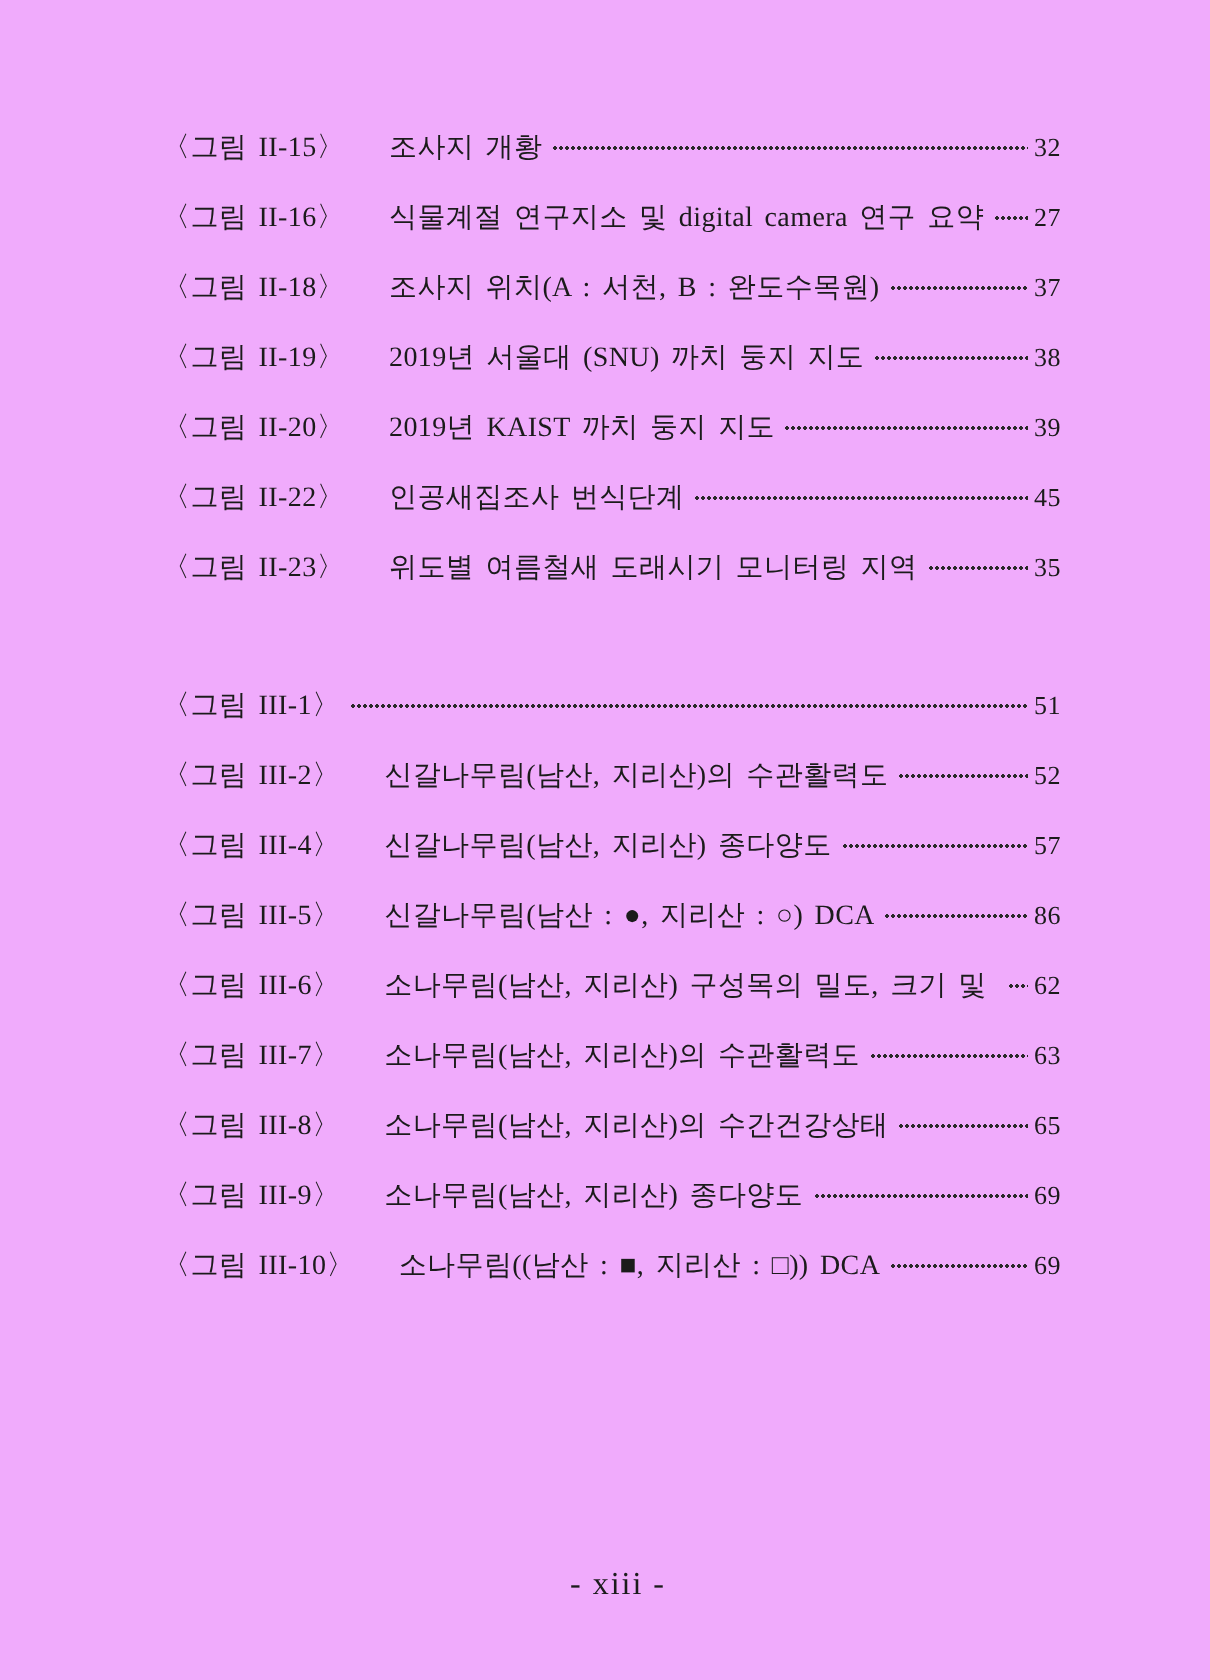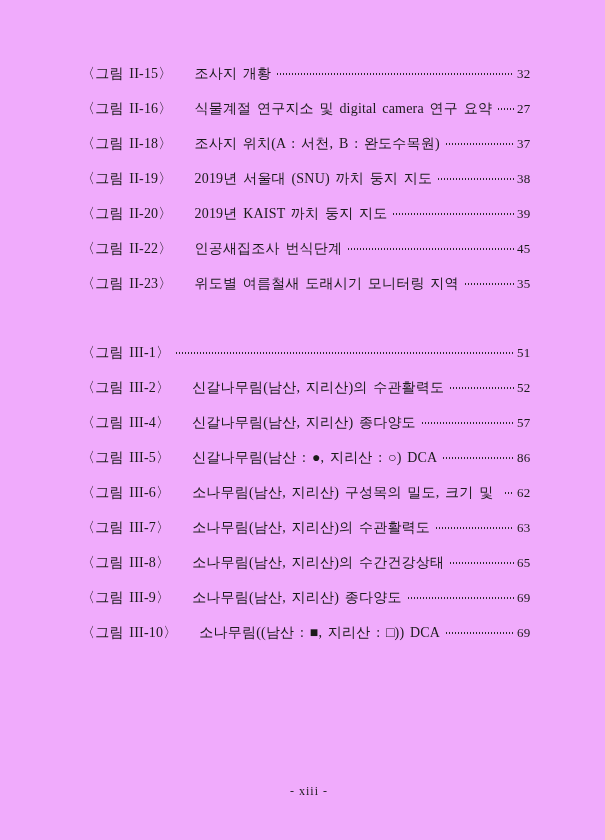--- a/index.html
+++ b/index.html
@@ -58,21 +58,21 @@
   }
   .section-gap {
     height: 34px;
   }
   .footer {
     position: absolute;
     left: 81px;
     width: 456px;
     top: 784px;
     text-align: center;
-    font-size: 12px;
+    font-size: 16px;
     letter-spacing: 1px;
     color: #1b1b1b;
   }
 </style>
 </head>
 <body>
 
 <div class="page">
   <div class="toc" id="toc">
       <div class="entry">

